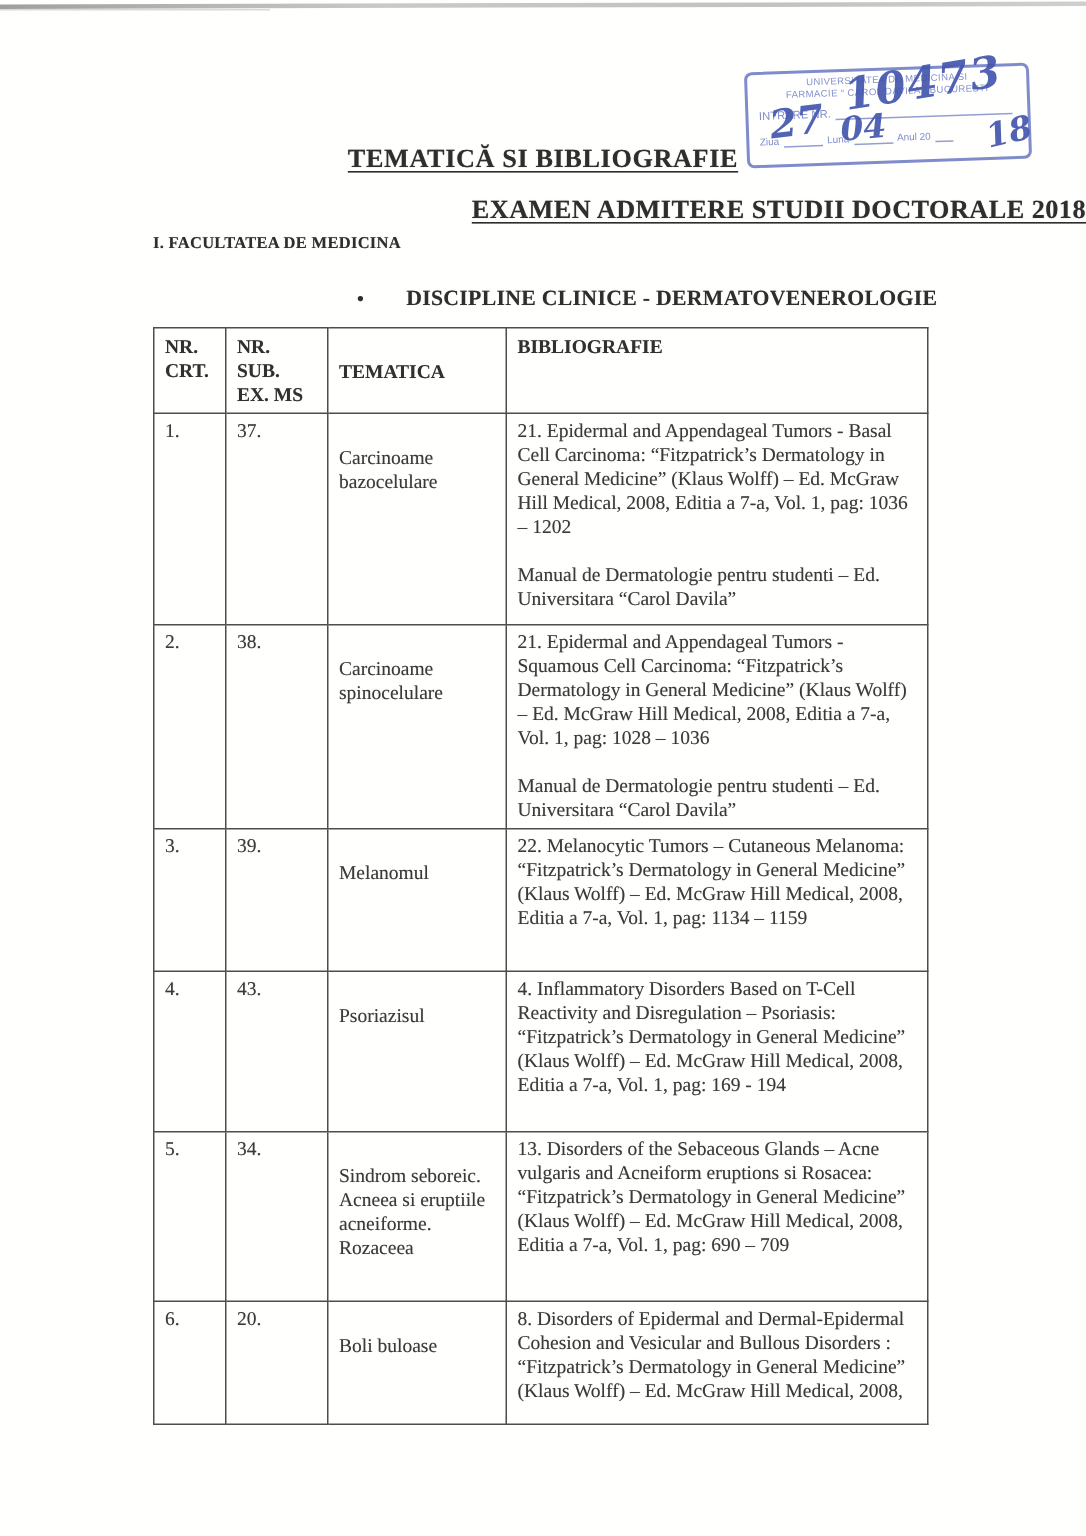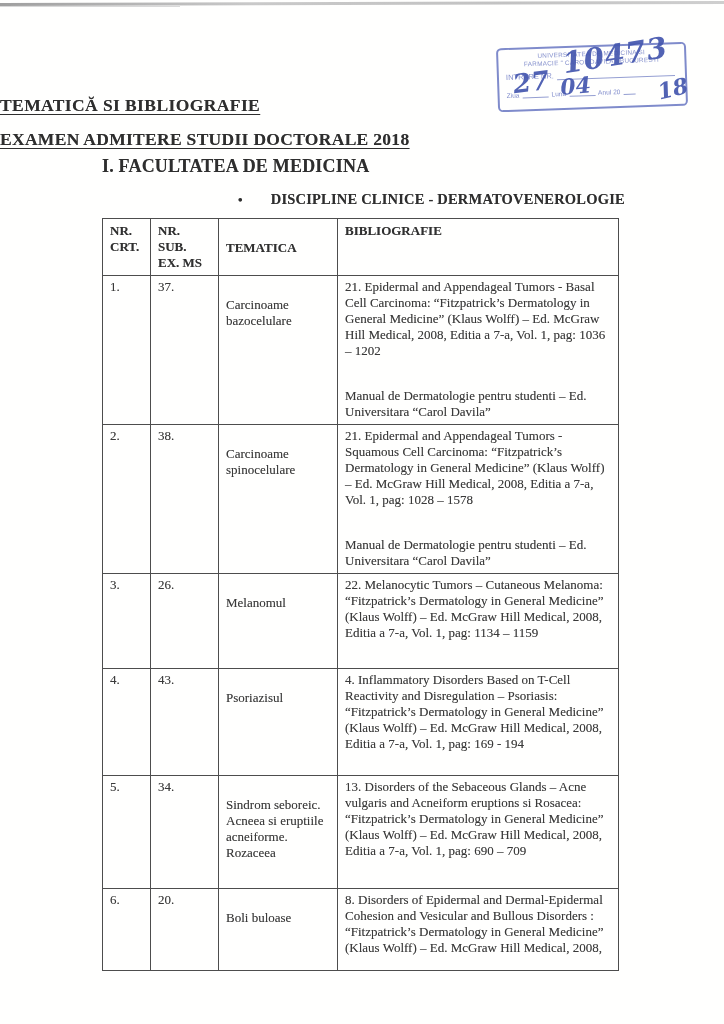--- a/index.html
+++ b/index.html
@@ -5,43 +5,43 @@
   html,body{margin:0;padding:0;}
   body{width:724px;height:1024px;background:#ffffff;overflow:hidden;}
   .page{position:relative;width:724px;height:1024px;background:#fffffe;
         font-family:"Liberation Serif",serif;color:#383838;}
   
   .scan-top{position:absolute;top:2px;left:0;width:724px;height:3px;
             background:linear-gradient(90deg,#9f9f9f,#c9c9c9 35%,#c2c2c2 70%,#cfcfcf);
             transform:rotate(-0.15deg);}
   .scan-top2{position:absolute;top:6px;left:0;width:180px;height:1px;background:#d9d9d9;}
   
-  .title1{position:absolute;top:95px;left:0;width:724px;
+  .title1{position:absolute;top:95px;left:0;width:724px;text-align:center;
           font-weight:bold;font-size:17.5px;letter-spacing:.4px;color:#2e2e2e;
           text-decoration:underline;text-underline-offset:3px;
           text-shadow:0 0 .6px rgba(60,60,60,.55);}
-  .title2{position:absolute;top:129px;left:0;width:724px;text-align:left;
+  .title2{position:absolute;top:129px;left:0;width:724px;text-align:right;
           font-weight:bold;font-size:17.5px;letter-spacing:.3px;color:#2e2e2e;
           text-decoration:underline;text-underline-offset:3px;
           text-shadow:0 0 .6px rgba(60,60,60,.55);}
-  .section{position:absolute;top:156px;left:102px;font-weight:bold;font-size:18px;
+  .section{position:absolute;top:156px;left:102px;font-weight:bold;font-size:11px;
            letter-spacing:.2px;color:#2e2e2e;text-shadow:0 0 .5px rgba(60,60,60,.5);}
   .bullet-line{position:absolute;top:191px;left:238px;display:flex;align-items:baseline;
                font-weight:bold;font-size:14.5px;letter-spacing:.2px;color:#2e2e2e;
                text-shadow:0 0 .5px rgba(60,60,60,.5);}
   .bullet-dot{font-size:13px;margin-right:28px;}
   
   table.doc{position:absolute;top:218px;left:102px;width:516px;border-collapse:collapse;
             table-layout:fixed;font-size:13px;line-height:16px;color:#3a3a3a;
             text-shadow:0 0 .5px rgba(70,70,70,.45);}
   table.doc th,table.doc td{border:1.5px solid #4d4d4d;vertical-align:top;text-align:left;
             padding:3px 8px 4px 7px;font-weight:normal;overflow:hidden;}
   table.doc th{font-weight:bold;font-size:13px;color:#303030;padding-top:4px;}
   table.doc td.c-tema,table.doc th.c-tema{padding:21px 6px 4px 7px;}
-  .para+.para{margin-top:29px;}
+  .para+.para{margin-top:16px;}
   
   .stamp{position:absolute;left:497px;top:45px;width:190px;height:64px;
          transform:rotate(-2deg);color:#5a68ba;}
   .stamp-box{box-sizing:border-box;width:190px;height:64px;border:2px solid #6472c0;
              border-radius:5px;padding:3px 7px 2px 7px;opacity:.82;
              font-family:"Liberation Sans",sans-serif;}
   .stamp-org{font-size:6.4px;line-height:7.5px;text-align:center;letter-spacing:.25px;
              color:#6b79c2;white-space:nowrap;}
   .stamp-row{display:flex;align-items:flex-end;font-size:7.5px;margin-top:5px;color:#6472c0;}
   .stamp-fill{flex:1;border-bottom:1px solid #7d89c8;margin:0 3px;height:8px;}
@@ -116,27 +116,27 @@
           <td>
             <div class="para">21. Epidermal and Appendageal Tumors - Basal Cell Carcinoma: “Fitzpatrick’s Dermatology in General Medicine” (Klaus Wolff) – Ed. McGraw Hill Medical, 2008, Editia a 7-a, Vol. 1, pag: 1036 – 1202</div>
             <div class="para">Manual de Dermatologie pentru studenti – Ed. Universitara “Carol Davila”</div>
           </td>
         </tr>
         <tr style="height: 135px;">
           <td>2.</td>
           <td>38.</td>
           <td class="c-tema">Carcinoame spinocelulare</td>
           <td>
-            <div class="para">21. Epidermal and Appendageal Tumors - Squamous Cell Carcinoma: “Fitzpatrick’s Dermatology in General Medicine” (Klaus Wolff) – Ed. McGraw Hill Medical, 2008, Editia a 7-a, Vol. 1, pag: 1028 – 1578</div>
+            <div class="para">21. Epidermal and Appendageal Tumors - Squamous Cell Carcinoma: “Fitzpatrick’s Dermatology in General Medicine” (Klaus Wolff) – Ed. McGraw Hill Medical, 2008, Editia a 7-a, Vol. 1, pag: 1028 – 1036</div>
             <div class="para">Manual de Dermatologie pentru studenti – Ed. Universitara “Carol Davila”</div>
           </td>
         </tr>
         <tr style="height: 95px;">
           <td>3.</td>
-          <td>26.</td>
+          <td>39.</td>
           <td class="c-tema">Melanomul</td>
           <td>
             <div class="para">22. Melanocytic Tumors – Cutaneous Melanoma: “Fitzpatrick’s Dermatology in General Medicine” (Klaus Wolff) – Ed. McGraw Hill Medical, 2008, Editia a 7-a, Vol. 1, pag: 1134 – 1159</div>
           </td>
         </tr>
         <tr style="height: 107px;">
           <td>4.</td>
           <td>43.</td>
           <td class="c-tema">Psoriazisul</td>
           <td>

